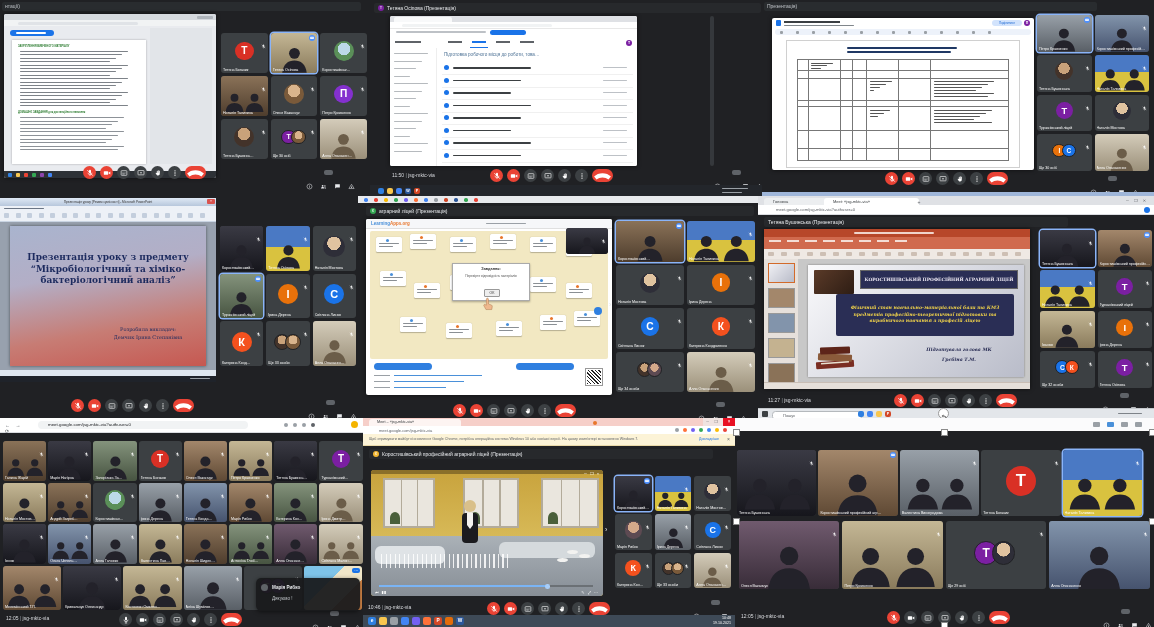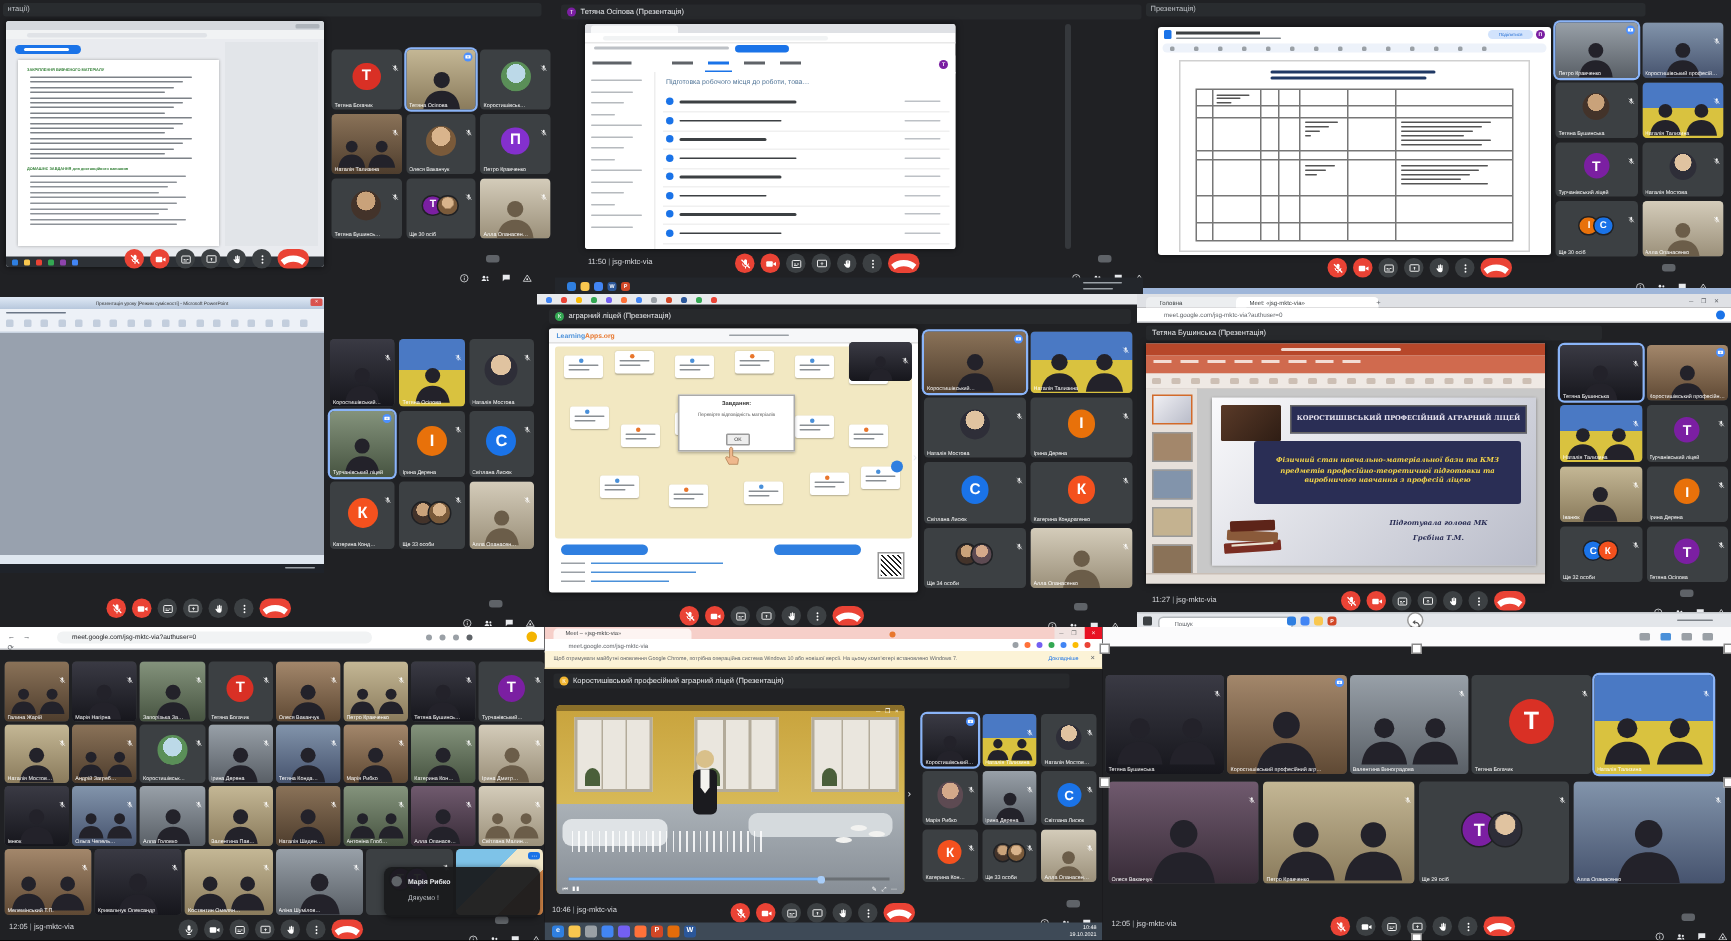--- a/index.html
+++ b/index.html
@@ -672,20 +672,25 @@
           <div class="abs" style="left: 96px; top: 7px; width: 5px; height: 4.5px; background: rgb(195, 206, 221); border-radius: 1px;"></div>
           <div class="abs" style="left: 107.5px; top: 7px; width: 5px; height: 4.5px; background: rgb(195, 206, 221); border-radius: 1px;"></div>
           <div class="abs" style="left: 119px; top: 7px; width: 5px; height: 4.5px; background: rgb(195, 206, 221); border-radius: 1px;"></div>
           <div class="abs" style="left: 130.5px; top: 7px; width: 5px; height: 4.5px; background: rgb(195, 206, 221); border-radius: 1px;"></div>
           <div class="abs" style="left: 142px; top: 7px; width: 5px; height: 4.5px; background: rgb(195, 206, 221); border-radius: 1px;"></div>
           <div class="abs" style="left: 153.5px; top: 7px; width: 5px; height: 4.5px; background: rgb(195, 206, 221); border-radius: 1px;"></div>
           <div class="abs" style="left: 165px; top: 7px; width: 5px; height: 4.5px; background: rgb(195, 206, 221); border-radius: 1px;"></div>
           <div class="abs" style="left: 176.5px; top: 7px; width: 5px; height: 4.5px; background: rgb(195, 206, 221); border-radius: 1px;"></div>
           <div class="abs" style="left: 188px; top: 7px; width: 5px; height: 4.5px; background: rgb(195, 206, 221); border-radius: 1px;"></div>
           <div class="abs" style="left: 199.5px; top: 7px; width: 5px; height: 4.5px; background: rgb(195, 206, 221); border-radius: 1px;"></div>
+        </div>
+        <div class="abs" style="left: 10px; top: 28px; width: 196px; height: 140px; background: linear-gradient(170deg, rgb(169, 180, 206) 0%, rgb(179, 174, 198) 35%, rgb(199, 124, 116) 70%, rgb(198, 88, 81) 100%); box-shadow: rgba(0, 0, 0, 0.5) 0px 0px 3px;">
+          <div class="abs" style="left: 8px; top: 26px; width: 180px; font-family: &quot;DejaVu Serif&quot;, serif; font-weight: bold; font-size: 9px; color: rgb(28, 42, 94); text-align: center; line-height: 1.3;">Презентація уроку з предмету “Мікробіологічний та хіміко-бактеріологічний аналіз”</div>
+          <div class="abs" style="left: 86px; top: 100px; width: 104px; font-size: 5px; color: rgb(28, 42, 94); text-align: center; font-family: &quot;DejaVu Serif&quot;, serif;">Розробила викладач:</div>
+          <div class="abs" style="left: 86px; top: 108px; width: 104px; font-size: 5px; color: rgb(28, 42, 94); text-align: center; font-family: &quot;DejaVu Serif&quot;, serif;">Демчик Ірина Степанівна</div>
         </div>
         <div class="abs" style="left: 0px; top: 172px; right: 0px; height: 6px; background: rgb(223, 231, 240);"></div>
         <div class="abs" style="left: 0px; top: 178px; right: 0px; height: 6px; background: rgb(31, 35, 42);">
           <div class="abs" style="left: 190px; top: 2px; width: 20px; height: 1.2px; background: rgb(154, 160, 166); border-radius: 1px;"></div>
         </div>
       </div>
       <div class="tile" style="left: 220px; top: 30px; width: 43.3333px; height: 44.6667px;">
         <div class="abs" style="inset: 0px; background: linear-gradient(rgb(58, 58, 68), rgb(22, 22, 28));"></div>
         <div class="person" style="left: 8.23333px; width: 26.8667px; height: 32.16px;"><svg viewBox="0 0 40 40" style="width:100%;height:100%">
             <circle cx="20" cy="13" r="7.5" fill="#23222a"></circle>

